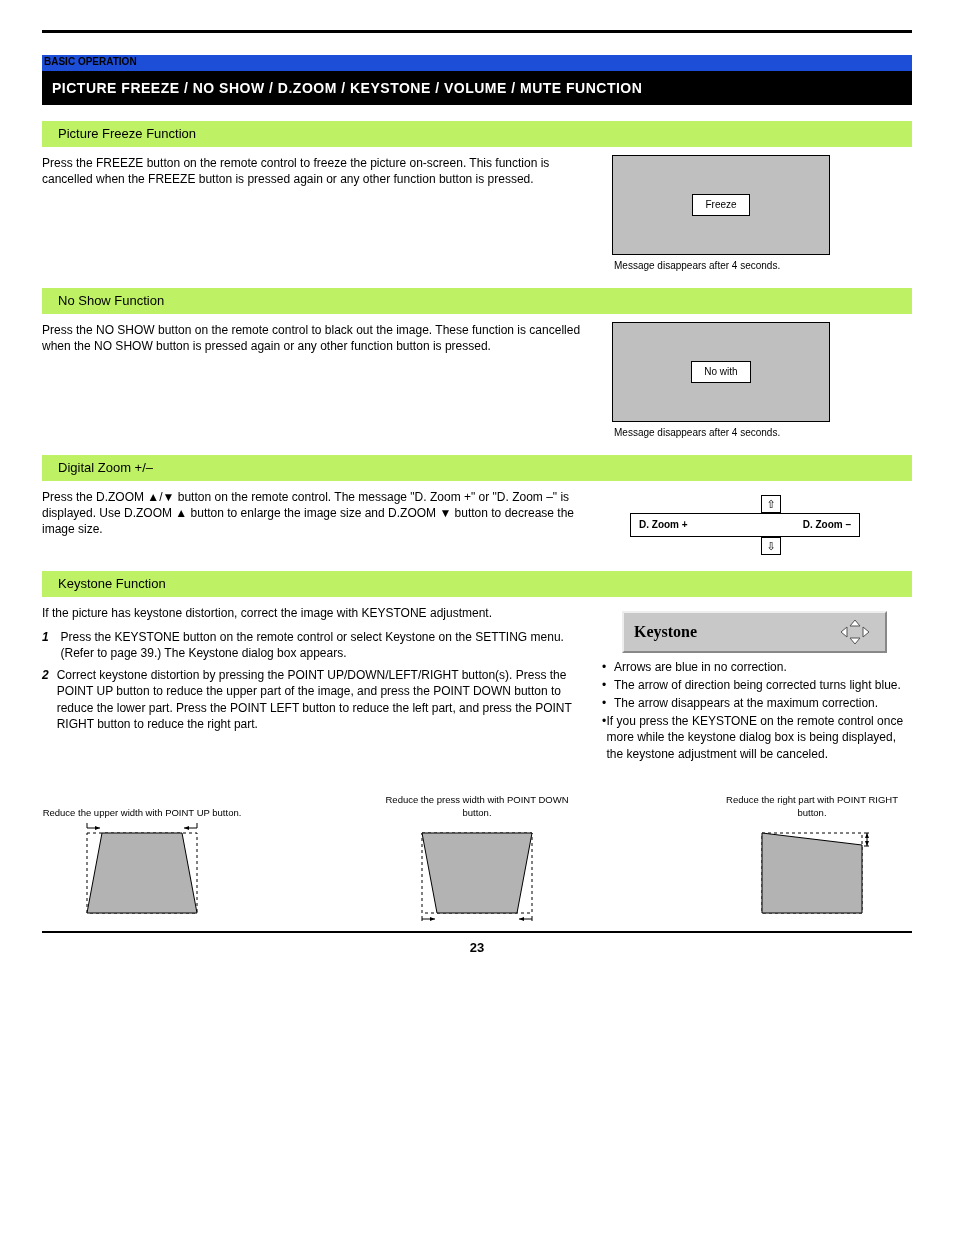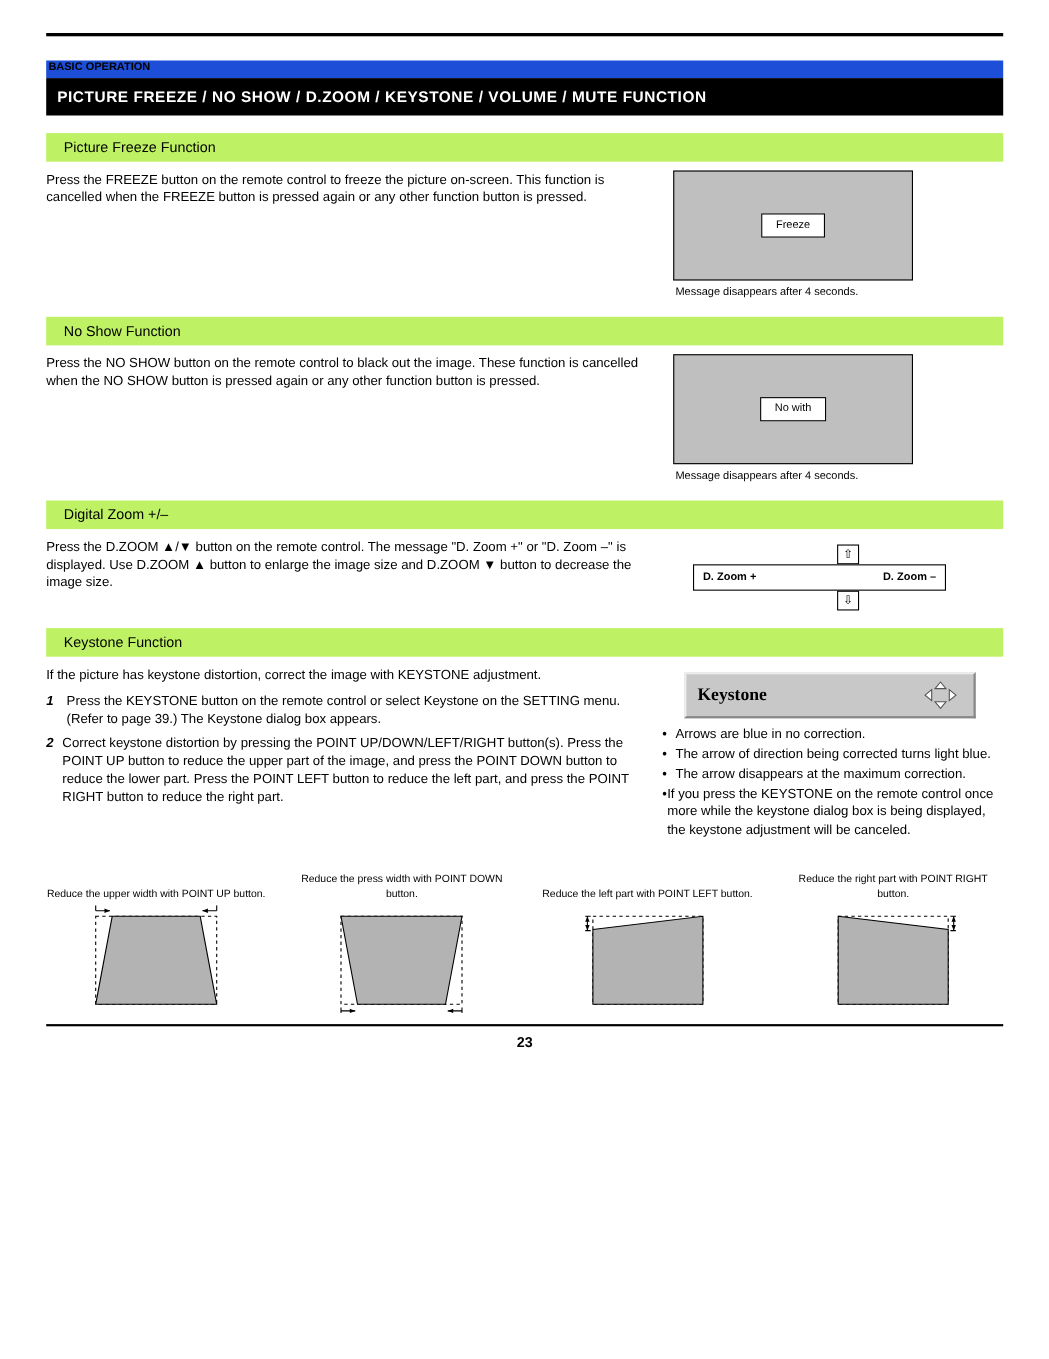--- a/index.html
+++ b/index.html
@@ -251,30 +251,20 @@
       <div class="trap-cap">Reduce the press width with POINT DOWN button.</div>
       <svg class="trap-svg" width="150" height="100" viewBox="0 0 150 100">
         <rect x="20" y="10" width="110" height="80" fill="none" stroke="#000" stroke-dasharray="3,3"></rect>
         <polygon points="20,10 130,10 115,90 35,90" fill="#b3b3b3" stroke="#000"></polygon>
         <path d="M20 98 L20 93 M130 98 L130 93" stroke="#000"></path>
         <path d="M20 96 L33 96 M130 96 L117 96" stroke="#000"></path>
         <path d="M28 94 L33 96 L28 98 Z M122 94 L117 96 L122 98 Z" fill="#000"></path>
       </svg>
     </div>
     <div class="trap-item">
-      <div class="trap-cap">Reduce the left part with POINT LEFT button.</div>
-      <svg class="trap-svg" width="150" height="100" viewBox="0 0 150 100">
-        <rect x="25" y="10" width="100" height="80" fill="none" stroke="#000" stroke-dasharray="3,3"></rect>
-        <polygon points="25,22 125,10 125,90 25,90" fill="#b3b3b3" stroke="#000"></polygon>
-        <path d="M18 10 L23 10 M18 23 L23 23" stroke="#000"></path>
-        <path d="M20 10 L20 23" stroke="#000"></path>
-        <path d="M18 18 L20 23 L22 18 Z M18 15 L20 10 L22 15 Z" fill="#000"></path>
-      </svg>
-    </div>
-    <div class="trap-item">
       <div class="trap-cap">Reduce the right part with POINT RIGHT button.</div>
       <svg class="trap-svg" width="150" height="100" viewBox="0 0 150 100">
         <rect x="25" y="10" width="100" height="80" fill="none" stroke="#000" stroke-dasharray="3,3"></rect>
         <polygon points="25,10 125,22 125,90 25,90" fill="#b3b3b3" stroke="#000"></polygon>
         <path d="M127 10 L132 10 M127 23 L132 23" stroke="#000"></path>
         <path d="M130 10 L130 23" stroke="#000"></path>
         <path d="M128 18 L130 23 L132 18 Z M128 15 L130 10 L132 15 Z" fill="#000"></path>
       </svg>
     </div>
   </div>

